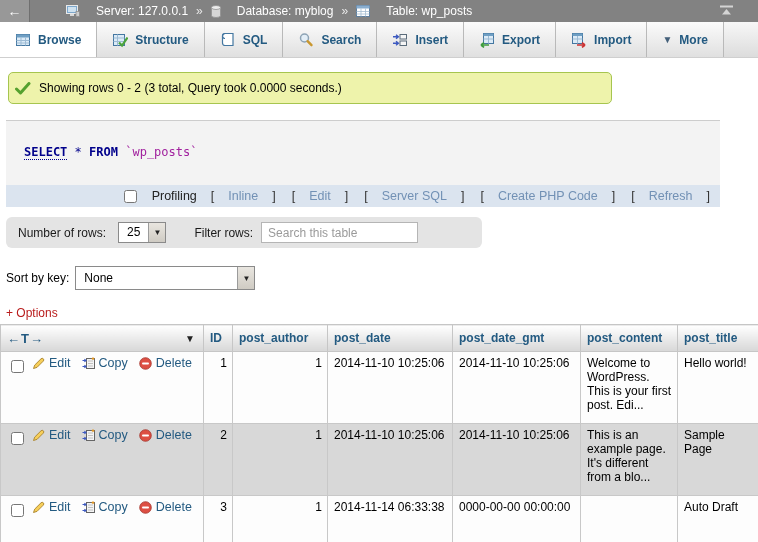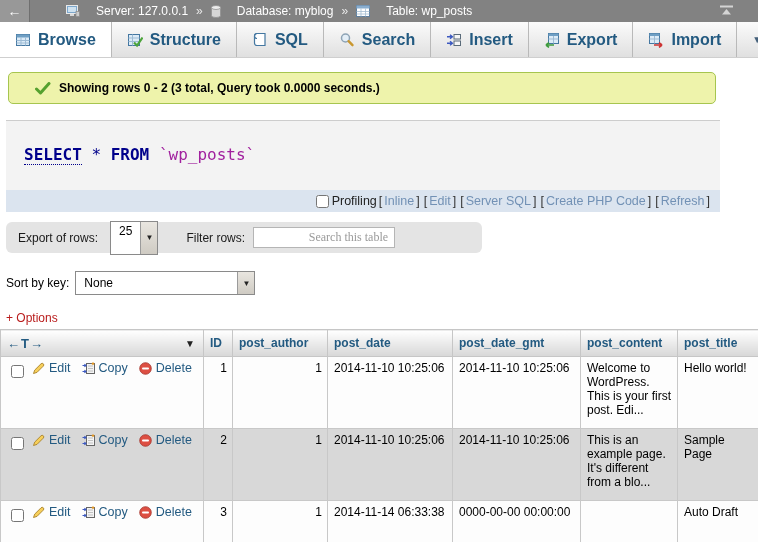--- a/index.html
+++ b/index.html
@@ -17,57 +17,57 @@
   .crumb a { color:#fff; text-decoration:none; }
   .sep { color:#e8e8e8; padding:0 3px; }
   .collapse { position:absolute; right:24px; top:5px; cursor:pointer; }
 
   
   .tabstrip { height:36px; display:flex; align-items:stretch;
     background:linear-gradient(#f7f7f7,#dcdcdc); border-bottom:1px solid #cfcfcf; }
   .tab { display:flex; align-items:center; gap:7px; padding:0 15px;
     border-right:1px solid #b9b9b9; background:linear-gradient(#fbfbfb,#e0e0e0);
     cursor:pointer; }
-  .tab .lbl { font-size:16px; font-weight:bold; color:#235a81; }
+  .tab .lbl { font-size:12px; font-weight:bold; color:#235a81; }
   .tab.active { background:#fff; }
   .tab-more .caret { color:#44607a; font-size:10px; }
 
   
-  .msg { width:708px; margin:14px 0 0 8px; background:#eef3ab; border:1px solid #a6c54f;
-    border-radius:5px; padding:8px 26px; display:flex; align-items:center; gap:8px;font-weight:bold; }
+  .msg { width:604px; margin:14px 0 0 8px; background:#eef3ab; border:1px solid #a6c54f;
+    border-radius:5px; padding:8px 6px; display:flex; align-items:center; gap:8px; }
 
   
   .querybox { width:714px; margin:16px 0 0 6px; border-top:1px solid #cdcdcd; }
   .query { background:#f3f3f3; padding:24px 10px 26px 18px;
-    font-family:"DejaVu Sans Mono", monospace; font-size:16px; }
+    font-family:"DejaVu Sans Mono", monospace; font-size:12px; }
   .kw { color:#00008b; font-weight:bold; }
   .kw-u { border-bottom:1px dotted #00008b; }
   .star { color:#00008b; }
   .ident { color:#a1219e; }
   .profiling { background:#dbe4ef; padding:4px 8px; text-align:right;
-    display:flex; align-items:center; justify-content:flex-end; gap:0;
+    display:flex; align-items:center; justify-content:flex-end; gap:12px;
     font-size:12.5px; color:#222; }
   .profiling a { color:#7291b5; text-decoration:none; }
   .profiling .br { color:#333; padding:0 2px; }
   .profiling input { width:13px; height:13px; margin-right:3px; }
 
   
   .controls { width:476px; height:31px; margin:10px 0 0 6px; background:#e4e4e4;
     border-radius:6px; display:flex; align-items:center; padding:0 12px; }
   .controls .lab { color:#1a1a1a; }
   .sel { display:inline-flex; align-items:stretch; border:1px solid #8a8a8a;
-    background:#fff; height:34px; cursor:pointer; }
+    background:#fff; height:21px; cursor:pointer; }
   .sel .val { padding:2px 8px 0 8px; }
   .sel .btn { width:17px; background:linear-gradient(#e9e6e0,#cfcbc3);
     border-left:1px solid #9b9b9b; display:flex; align-items:center; justify-content:center;
     font-size:8px; color:#222; }
   .rows-sel { margin-left:12px; }
   .filter-lab { margin-left:28px; }
-  .filter-inp { margin-left:8px; width:142px; height:21px; border:1px solid #b5b5b5;
-    padding:0 6px; font-family:Liberation Serif, serif; font-size:12px; color:#333;text-align:right; }
+  .filter-inp { margin-left:8px; width:157px; height:21px; border:1px solid #b5b5b5;
+    padding:0 6px; font-family:Liberation Sans, sans-serif; font-size:12px; color:#333; }
   .filter-inp::placeholder { color:#9a9a9a; }
 
   
   .sortrow { margin:18px 0 0 6px; display:flex; align-items:center; }
   .sort-sel { margin-left:6px; width:180px; height:24px; }
   .sort-sel .val { flex:1; padding-top:4px; }
   .sort-sel .btn { height:22px; }
 
   
   .options { margin:16px 0 0 6px; }
@@ -231,21 +231,21 @@
     <span class="br">[</span>
     <a>Create PHP Code</a>
     <span class="br">]</span>
     <span class="br">[</span>
     <a>Refresh</a>
     <span class="br">]</span>
   </div>
 </div>
 
 <div class="controls">
-  <span class="lab">Export of rows:</span>
+  <span class="lab">Number of rows:</span>
   <span class="sel rows-sel">
     <span class="val">25</span>
     <span class="btn">
         <span>▼</span>
       </span>
   </span>
   <span class="lab filter-lab">Filter rows:</span>
   <input class="filter-inp" type="text" placeholder="Search this table" style="">
 </div>
 

